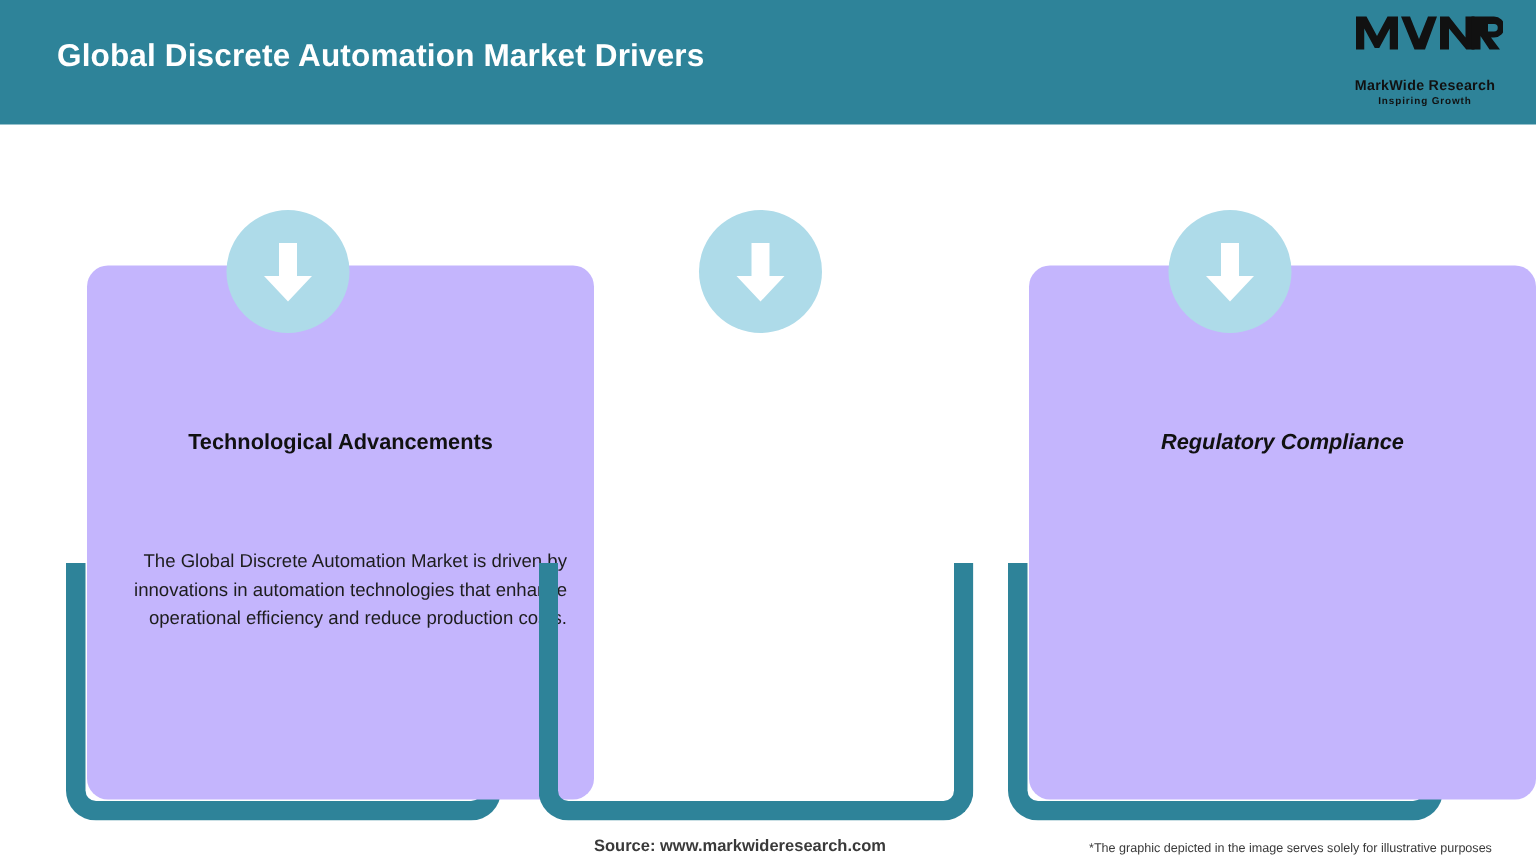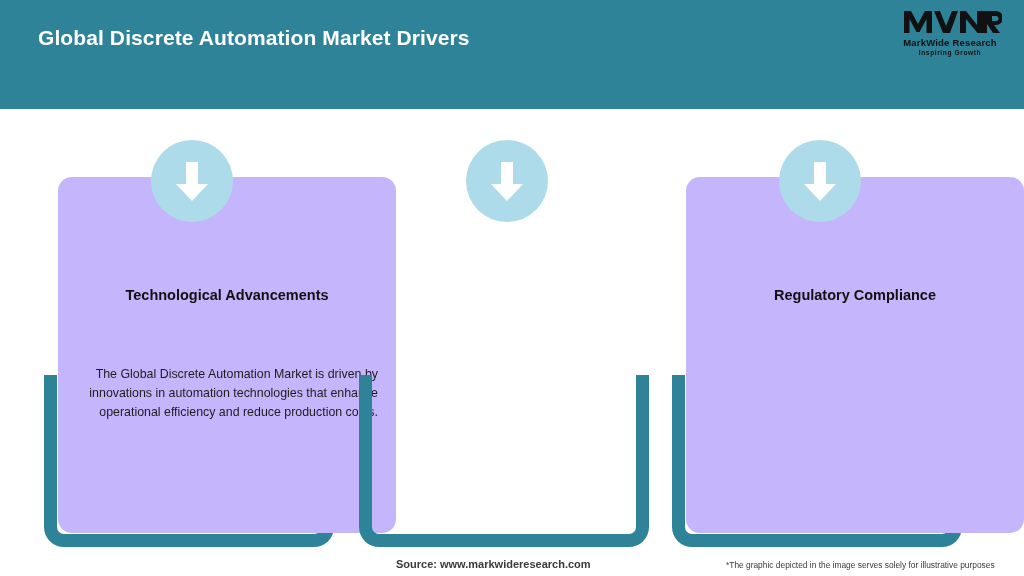--- a/index.html
+++ b/index.html
@@ -17,21 +17,21 @@
     overflow: hidden;
     background: #ffffff;
   }
 
   
   #header-bar {
     position: absolute;
     left: 0;
     top: 0;
     width: 1024px;
-    height: 109px;
+    height: 83px;
     background: #2E8399;
   }
   #page-title {
     position: absolute;
     left: 38px;
     top: 26px;
     font-size: 21px;
     font-weight: bold;
     color: #ffffff;
     letter-spacing: 0.1px;
@@ -51,41 +51,41 @@
     display: block;
     height: 26px;
   }
   #logo-name {
     display: block;
     font-size: 9.5px;
     font-weight: bold;
     color: #111111;
     letter-spacing: 0.2px;
     line-height: 11px;
-    margin-top: 3px;
+    margin-top: 18px;
   }
   #logo-tagline {
     display: block;
     font-size: 6.6px;
     font-weight: bold;
     color: #111111;
     letter-spacing: 0.6px;
     line-height: 9px;
   }
 
   
   .card-wrap {
     position: absolute;
     top: 140px;
     width: 296px;
     height: 410px;
   }
   #card-wrap-0 { left: 44px; }
   #card-wrap-1 { left: 359px; }
-  #card-wrap-2 { left: 672px; }
+  #card-wrap-2 { left: 672px; font-style: italic; }
 
   
   .card-frame {
     position: absolute;
     left: 0;
     top: 235px;
     width: 290px;
     height: 172px;
     border-left: 13px solid #2E8399;
     border-right: 13px solid #2E8399;

